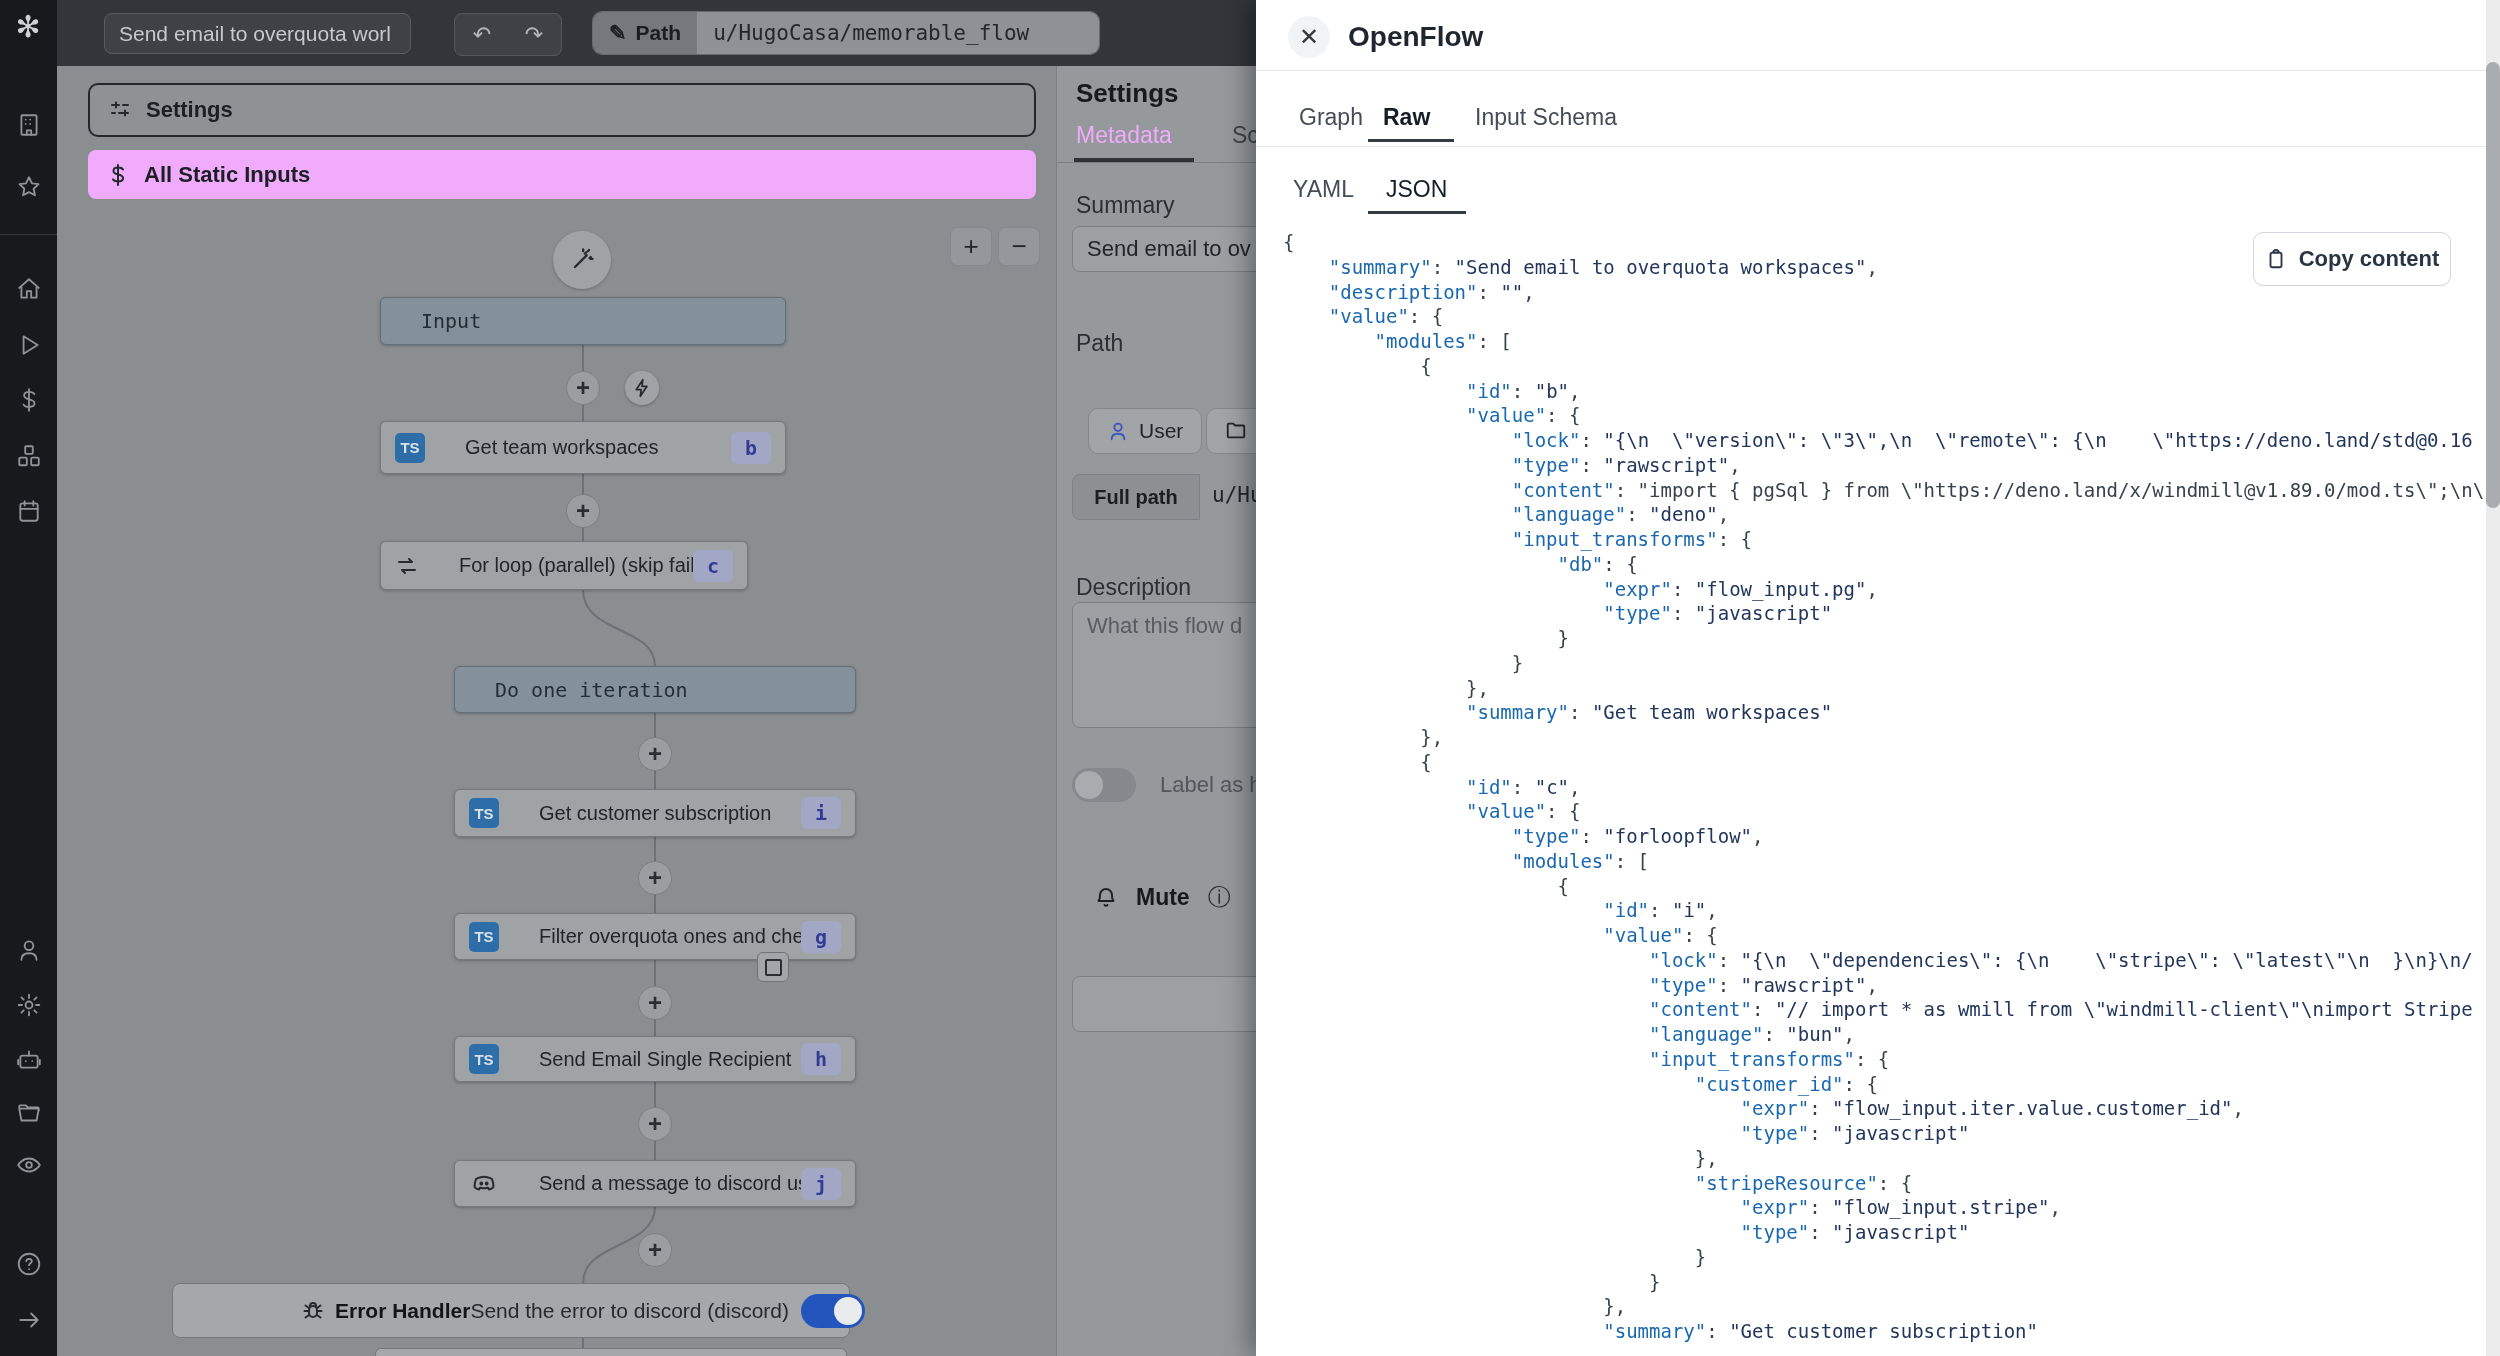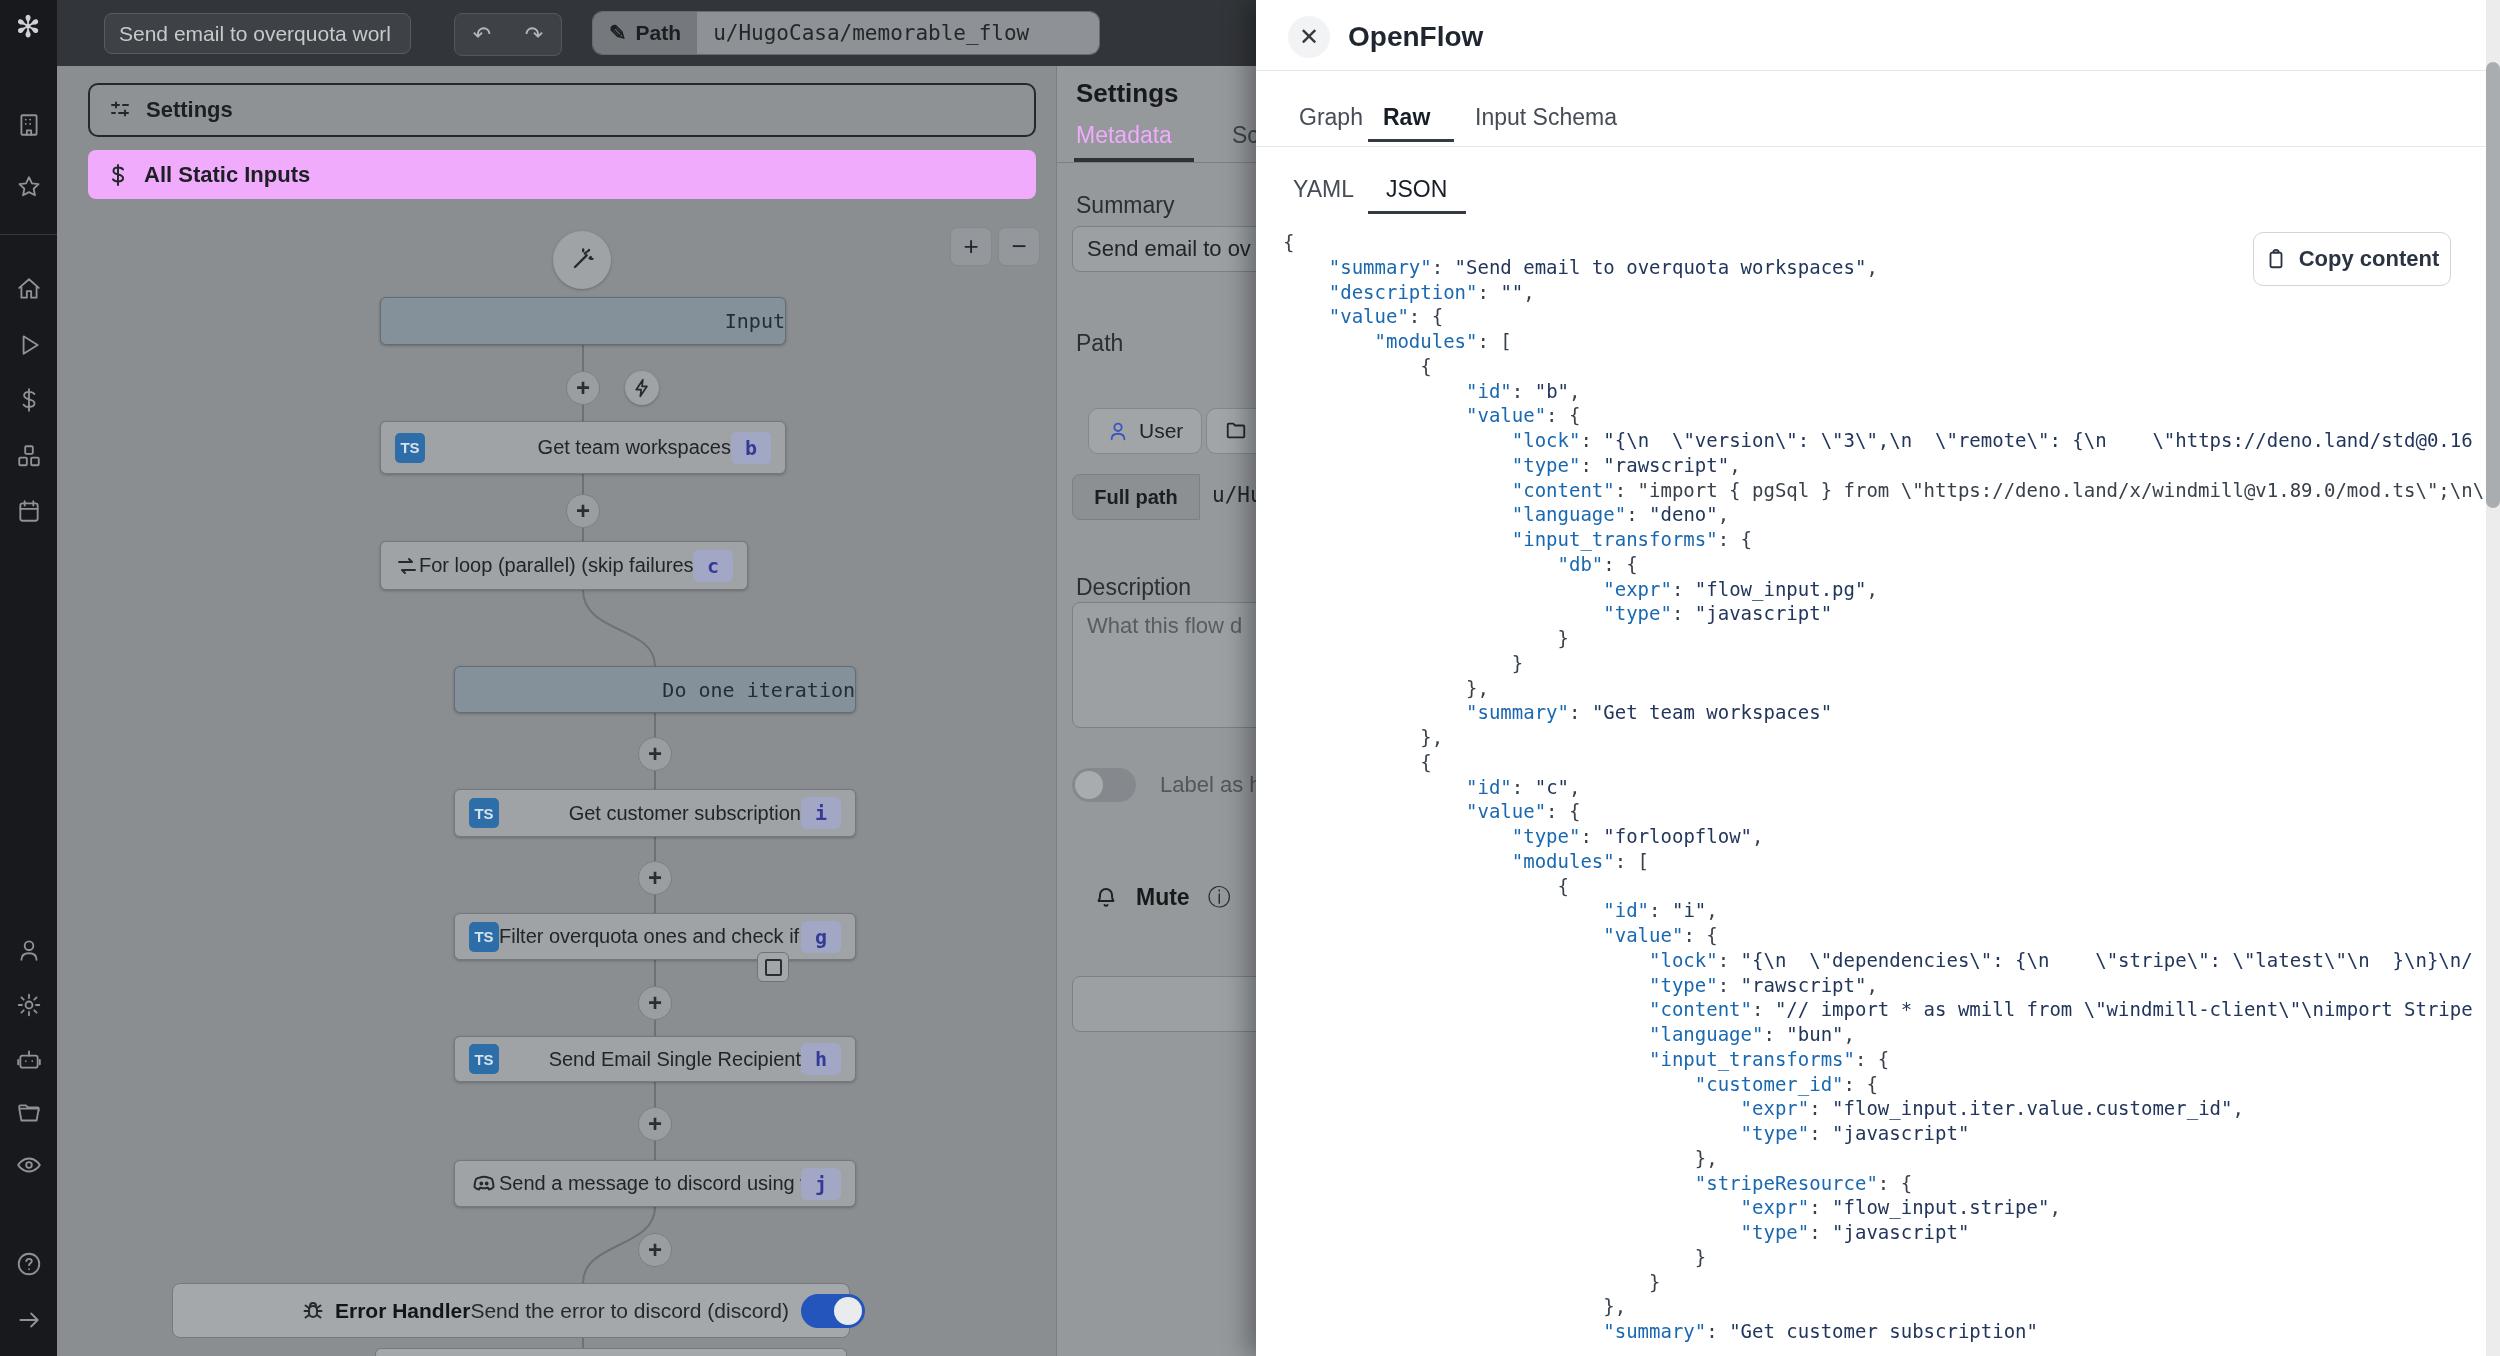--- a/index.html
+++ b/index.html
@@ -44,21 +44,21 @@
   .panel-row svg{width:24px;height:24px;stroke:#24282d;fill:none;stroke-width:2;stroke-linecap:round;}
   .zoombtn{position:absolute;top:227px;width:40px;height:37px;background:#94979b;border:1px solid #85888c;
            border-radius:8px;color:#222529;font-size:26px;display:flex;align-items:center;justify-content:center;
            cursor:pointer;}
   #zoom-in-btn{left:950px;} #zoom-out-btn{left:998px;}
 
   
   #edges{left:0;top:0;width:2500px;height:1356px;z-index:1;pointer-events:none;}
   .node{position:absolute;z-index:2;border-radius:6px;display:flex;align-items:center;cursor:pointer;
         box-sizing:border-box;box-shadow:0 1px 3px rgba(0,0,0,.25);}
-  .node .lbl{flex:1;text-align:right;font-size:20px;color:#212529;overflow:hidden;white-space:nowrap;}
+  .node .lbl{flex:1;text-align:left;font-size:20px;color:#212529;overflow:hidden;white-space:nowrap;padding-left:40px;}
   .node.virtual{background:#84909a;border:1px solid #626d76;}
   .node.virtual .lbl{font-family:"DejaVu Sans Mono",monospace;color:#242d35;}
   .node.script{background:#a0a3a6;border:1px solid #75797d;padding:0 14px;}
   .ts-badge{width:30px;height:30px;border-radius:5px;background:#2d6da8;color:#d9e2ea;font-size:15px;
             font-weight:700;display:flex;align-items:center;justify-content:center;flex:none;}
   .id-badge{width:40px;height:32px;border-radius:6px;background:#a3a7c6;color:#343a96;font-size:20px;
             font-weight:700;display:flex;align-items:center;justify-content:center;flex:none;
             font-family:"DejaVu Sans Mono",monospace;}
   .plus{position:absolute;z-index:3;width:34px;height:34px;border-radius:50%;background:#9b9ea1;
         border:1px solid #7c7f83;color:#2a2d31;display:flex;align-items:center;justify-content:center;

